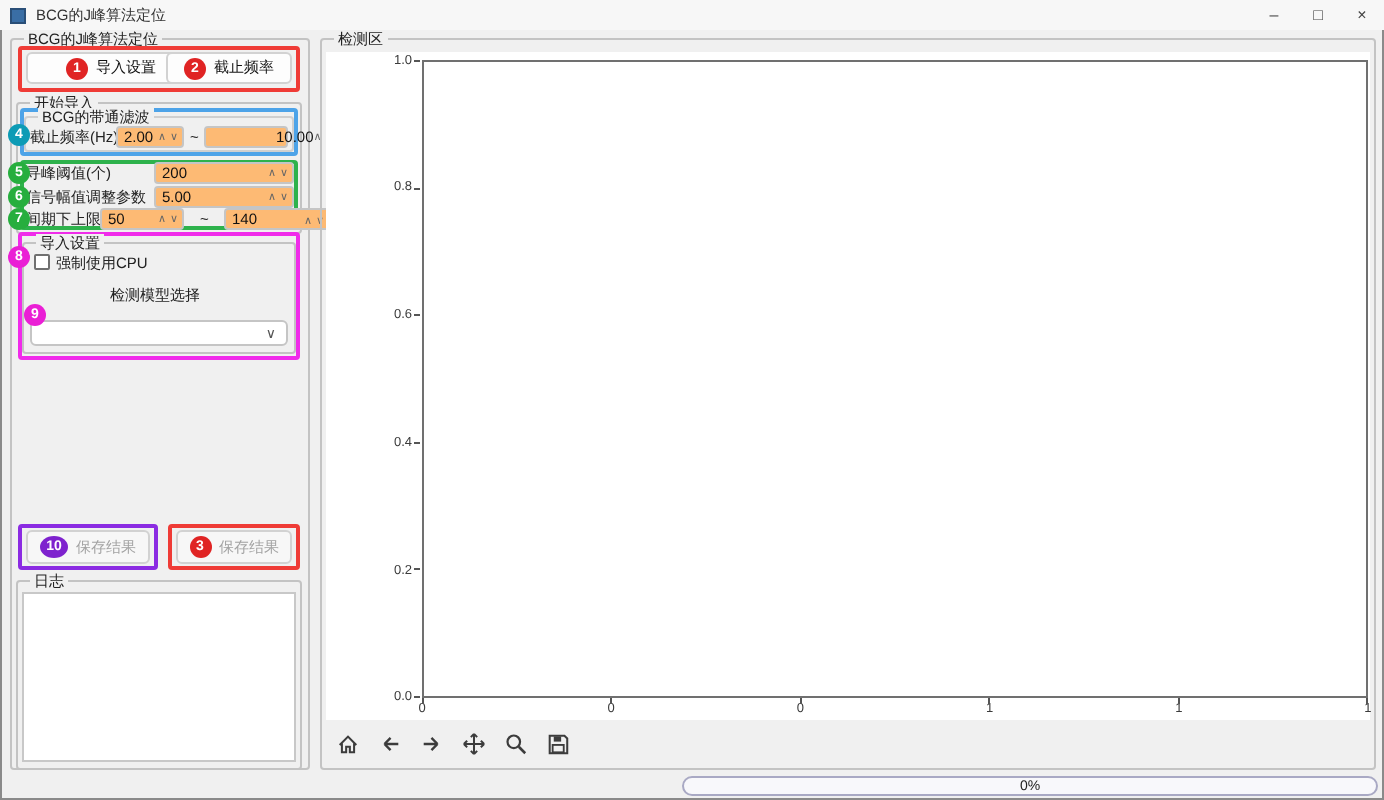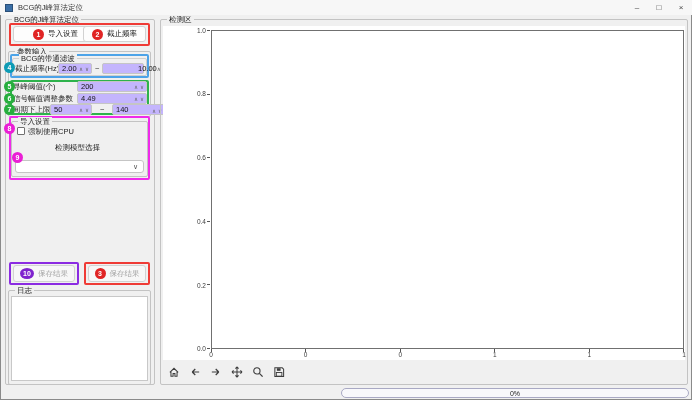--- a/index.html
+++ b/index.html
@@ -22,21 +22,21 @@
   .gb-label{position:absolute;top:-5px;left:6px;background:#f0f0f0;padding:0 2px;font-size:7.5px;color:#222;line-height:9px;white-space:nowrap;}
   
   .ann{position:absolute;border-width:2px;border-style:solid;border-radius:2px;box-sizing:border-box;pointer-events:none;background:transparent;}
   .badge{position:absolute;width:11px;height:11px;border-radius:50%;color:#fff;font-size:7px;font-weight:bold;display:flex;align-items:center;justify-content:center;z-index:30;line-height:1;}
   .badge-wide{width:14px;}
   
   .btn{position:absolute;background:#fdfdfd;border:1px solid #d2d2d2;border-radius:3px;box-sizing:border-box;display:flex;align-items:center;justify-content:center;gap:4px;font-size:7.5px;color:#111;cursor:default;}
   .btn .inline-badge{position:static;flex:0 0 auto;}
   .btn.disabled{color:#a3a3a3;background:#f7f7f7;}
   .fldlabel{position:absolute;font-size:7.5px;color:#222;white-space:nowrap;line-height:11px;}
-  .spin{position:absolute;background:#c4b5fd;border:1px solid #c5c5c5;border-radius:2px;box-sizing:border-box;display:flex;align-items:center;height:11px;}
+  .spin{position:absolute;background:#fdba74;border:1px solid #c5c5c5;border-radius:2px;box-sizing:border-box;display:flex;align-items:center;height:11px;}
   .spin .spinval{flex:1;padding-left:3px;font-size:7.5px;color:#111;text-align:left;}
   .spin .arrs{display:flex;gap:2px;padding-right:2px;font-size:5.5px;color:#666;}
   .sep{position:absolute;font-size:7.5px;color:#222;line-height:11px;}
   .checkbox-box{position:absolute;width:8px;height:8px;background:#fff;border:1px solid #707070;border-radius:1px;box-sizing:border-box;}
   .combo{position:absolute;background:#fff;border:1px solid #c5c5c5;border-radius:3px;box-sizing:border-box;display:flex;align-items:center;justify-content:flex-end;padding-right:5px;font-size:7px;color:#555;}
   .logarea{position:absolute;background:#fff;border:1px solid #c8c8c8;box-sizing:border-box;}
   
   .canvas{position:absolute;background:#fff;}
   .axes{position:absolute;border:1px solid #707070;background:#fff;box-sizing:border-box;}
   .xticks{position:absolute;display:flex;justify-content:space-between;}
@@ -74,21 +74,21 @@
 <div class="btn" style="left:13px;top:26px;width:85px;height:16px;">
   <span class="badge inline-badge" style="background:#e02424;">1</span>
   <span>导入设置</span>
 </div>
 <div class="btn" style="left:83px;top:26px;width:63px;height:16px;">
   <span class="badge inline-badge" style="background:#e02424;">2</span>
   <span>截止频率</span>
 </div>
 
 <div class="groupbox" style="left:8px;top:51px;width:143px;height:66px;">
-  <div class="gb-label">参数输入</div>
+  <div class="gb-label">开始导入</div>
 </div>
 
 <div class="ann" style="left:10px;top:54px;width:139px;height:24px;border-color:#4da3e8;"></div>
 <div class="groupbox" style="left:12px;top:58px;width:135px;height:18px;border-color:#cfcfcf;">
   <div class="gb-label">BCG的带通滤波</div>
 </div>
 <div class="badge" style="left:4px;top:62px;background:#0d9bb5;">4</div>
 <div class="fldlabel" style="left:15px;top:63px;">截止频率(Hz):</div>
 <div class="spin" style="left:58px;top:63px;width:34px;">
   <span class="spinval">2.00</span>
@@ -114,21 +114,21 @@
   <span class="spinval">200</span>
   <span class="arrs">
       <span>∧</span>
       <span>∨</span>
     </span>
 </div>
 
 <div class="badge" style="left:4px;top:93px;background:#27ae3e;">6</div>
 <div class="fldlabel" style="left:13px;top:93px;">信号幅值调整参数</div>
 <div class="spin" style="left:77px;top:93px;width:70px;">
-  <span class="spinval">4.49</span>
+  <span class="spinval">5.00</span>
   <span class="arrs">
       <span>∧</span>
       <span>∨</span>
     </span>
 </div>
 
 <div class="badge" style="left:4px;top:104px;background:#27ae3e;">7</div>
 <div class="fldlabel" style="left:13px;top:104px;">间期下上限阈值</div>
 <div class="spin" style="left:50px;top:104px;width:42px;">
   <span class="spinval">50</span>

